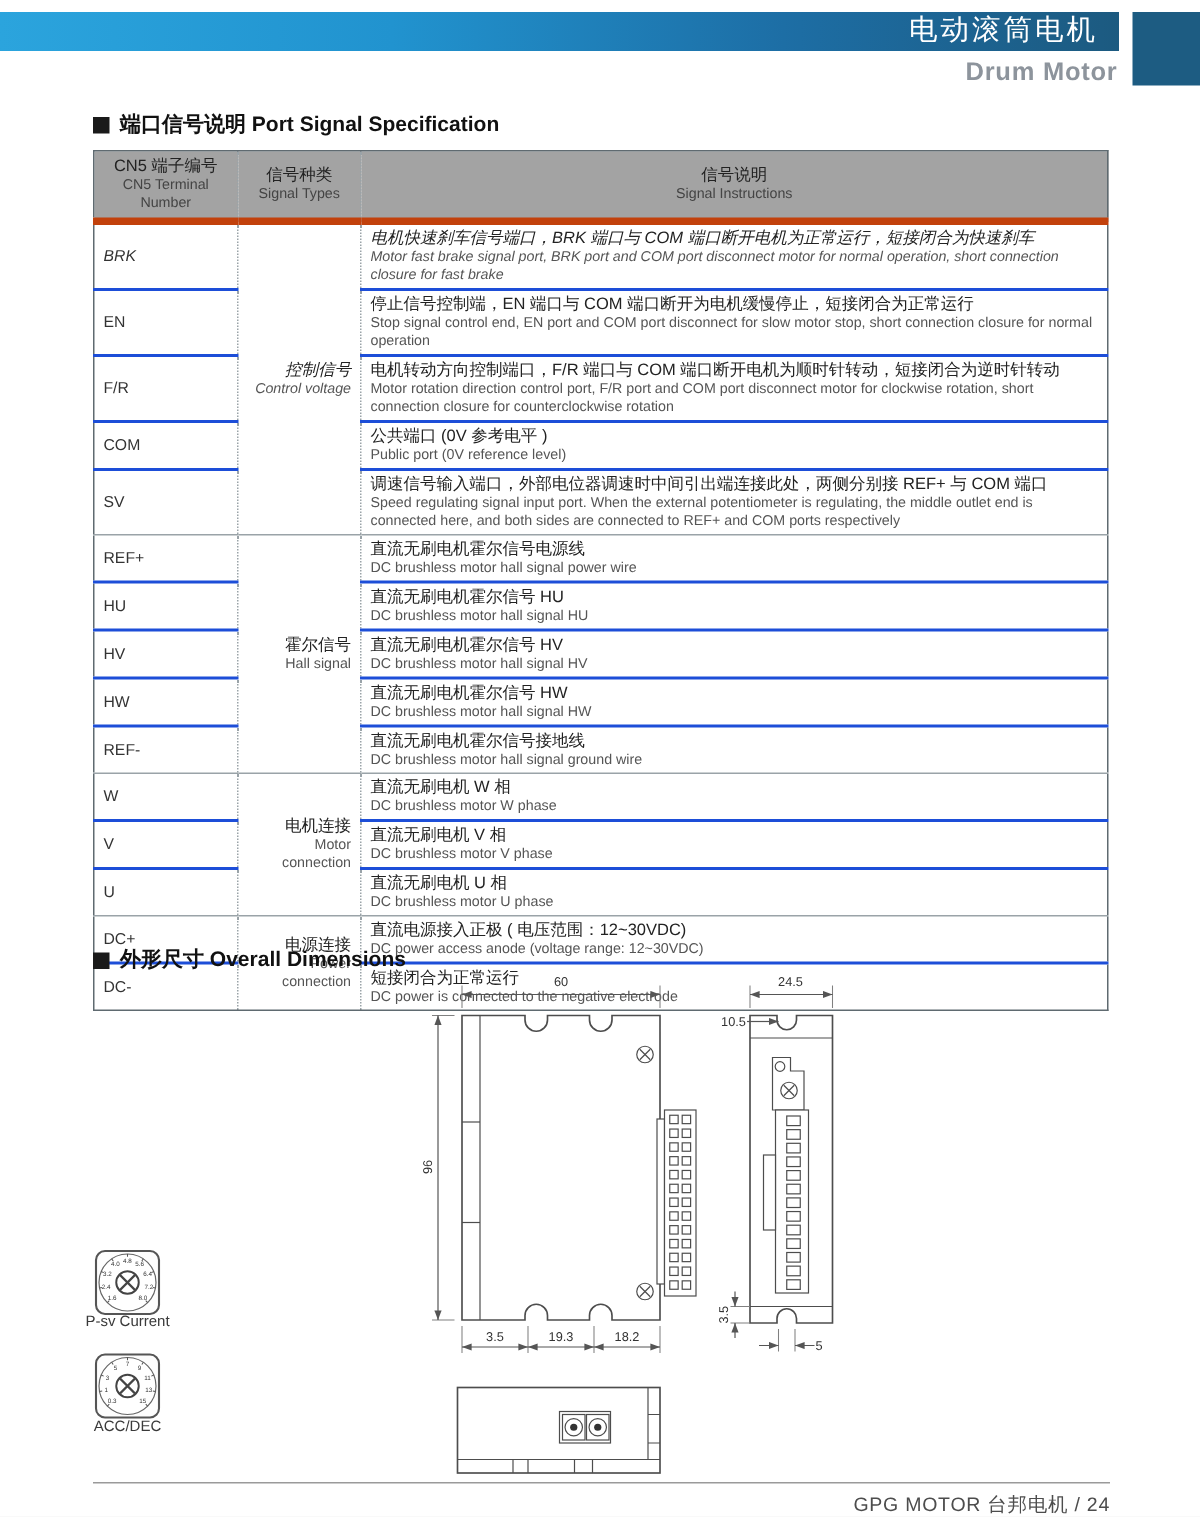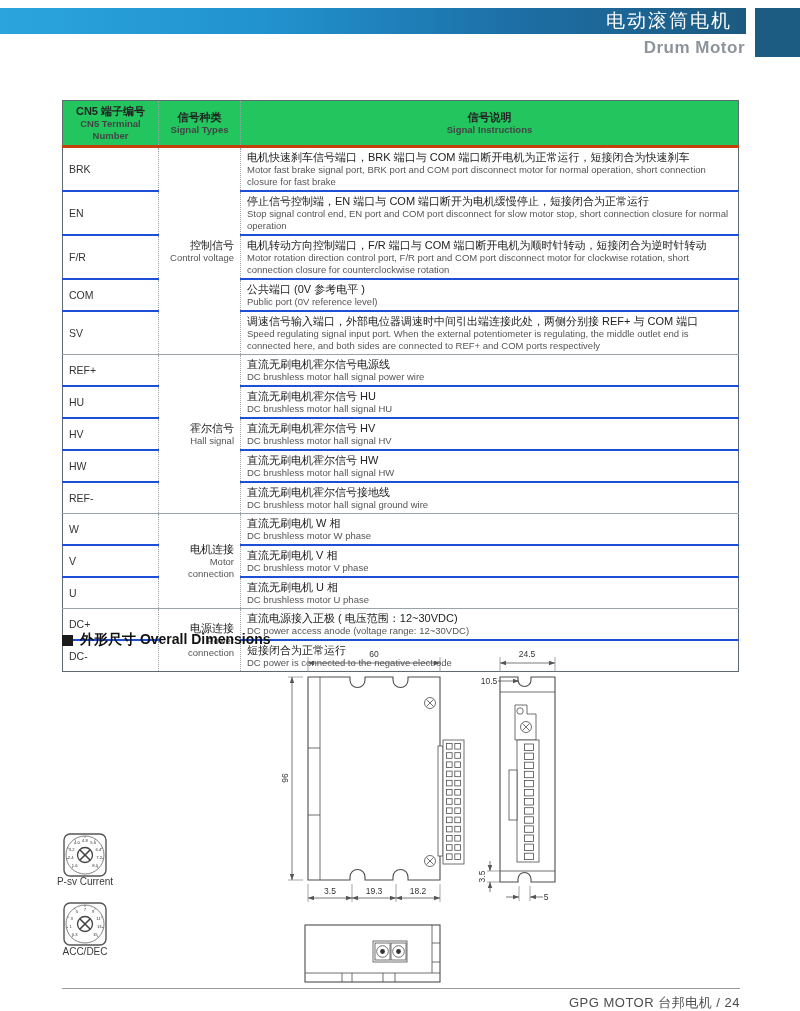--- a/index.html
+++ b/index.html
@@ -17,27 +17,27 @@
   
   .sec-title { position:absolute; display:flex; align-items:center; gap:7px; font-size:14px; font-weight:bold; color:#111; }
   .sec-bullet { width:11px; height:11px; background:#1a1a1a; display:inline-block; flex:0 0 auto; }
   .sec1 { left:62px; top:74px; }
   .sec2 { left:62px; top:631px; }
 
   
   .sig-table { position:absolute; left:62px; top:100px; width:676px; border-collapse:collapse; table-layout:fixed; }
   .sig-table col.c1 { width:96px; } .sig-table col.c2 { width:82px; } .sig-table col.c3 { width:498px; }
   .sig-table { border:1px solid #5f6a70; }
-  .sig-table th { background:#22c55e; border-bottom:3px solid #c2410c; vertical-align:middle;
-    padding:3px 6px; font-weight:bold; }
+  .sig-table th { background:#a3a3a3; border-bottom:5px solid #c2410c; vertical-align:middle;
+    padding:3px 6px; font-weight:normal; }
   .sig-table th, .sig-table td { border-left:1px dotted #9aa3a8; }
   .sig-table th:first-child, .sig-table td:first-child { border-left:none; }
   .sig-table td { border-top:2px solid #1d4ed8; vertical-align:middle; padding:2px 6px; background:#fff; }
   .sig-table tr.group-start td { border-top:1px solid #9aa3a8; }
-  .sig-table tbody tr:first-child td { border-top:none; }
+  .sig-table tbody tr:first-child td { border-top:none;font-style:italic; }
   .zh { font-size:11px; line-height:14px; color:#222; }
   .en { font-size:9.5px; line-height:12px; color:#555; }
   .hd-zh { font-size:11px; line-height:14px; color:#222; }
   .hd-en { font-size:9.5px; line-height:12px; color:#444; }
   .c-term { font-size:10.5px; color:#333; }
   .c-type { text-align:right; }
   .th-c { text-align:center; }
 
   
   .knob { position:absolute; }
@@ -63,20 +63,24 @@
 <body>
 
 <div class="page">
 
   <div class="hdr-bar">
     <span>电动滚筒电机</span>
   </div>
   <div class="hdr-sq"></div>
   <div class="hdr-sub">Drum Motor</div>
 
+  <div class="sec-title sec1">
+    <span class="sec-bullet"></span>
+    <span>端口信号说明 Port Signal Specification</span>
+  </div>
 
   <table class="sig-table">
     <colgroup>
         <col class="c1">
         <col class="c2">
         <col class="c3">
       </colgroup>
     <thead>
       <tr>
         <th>

